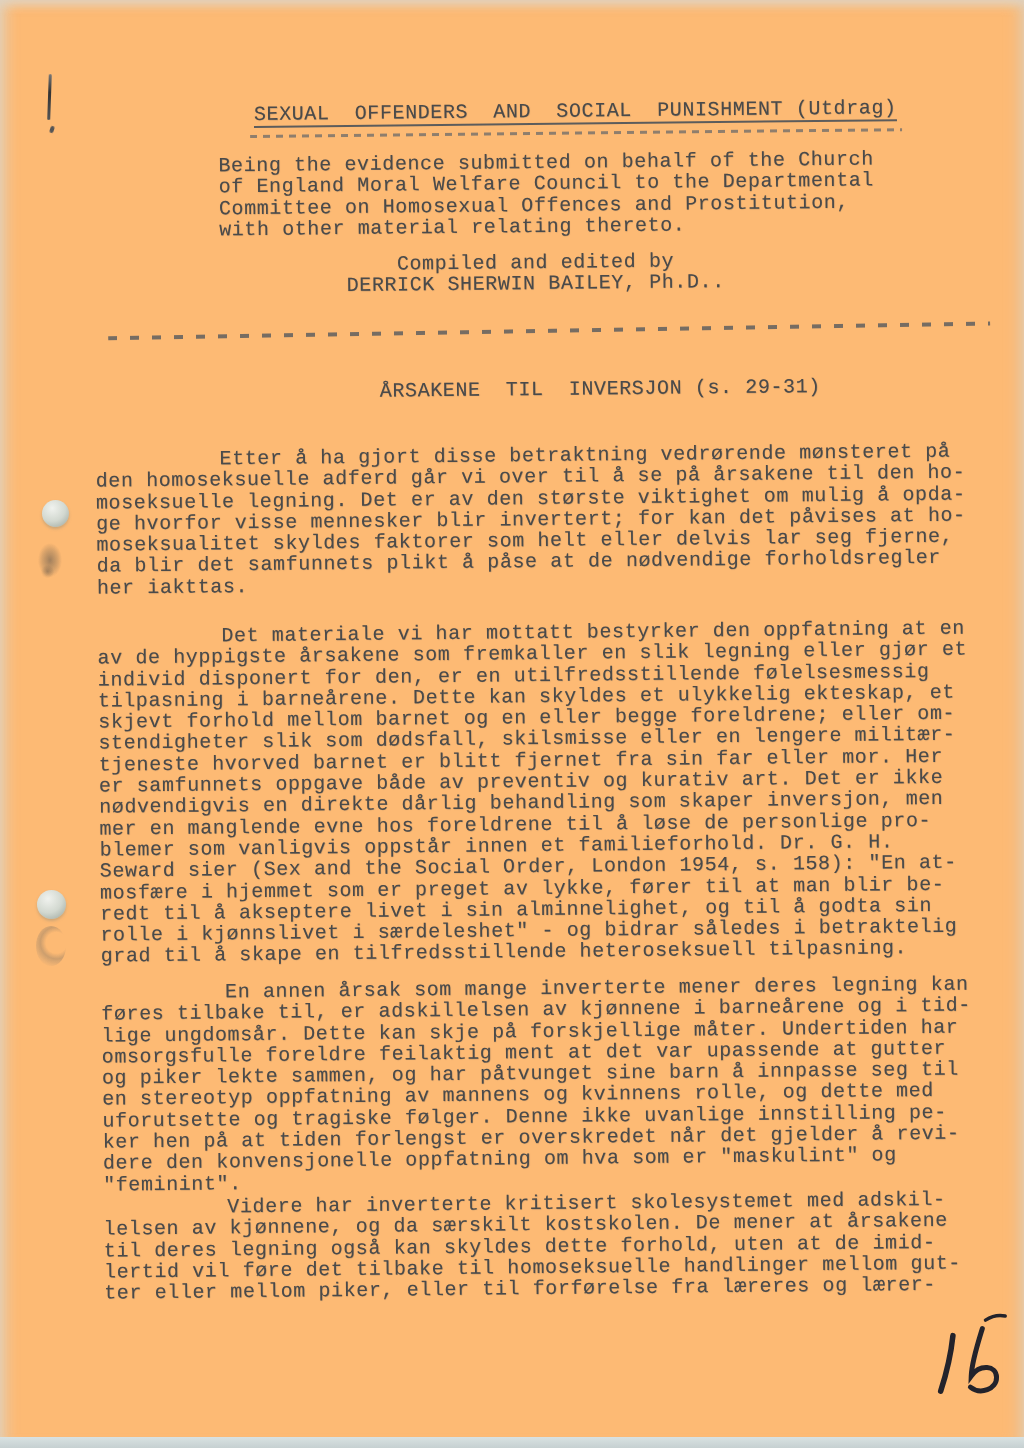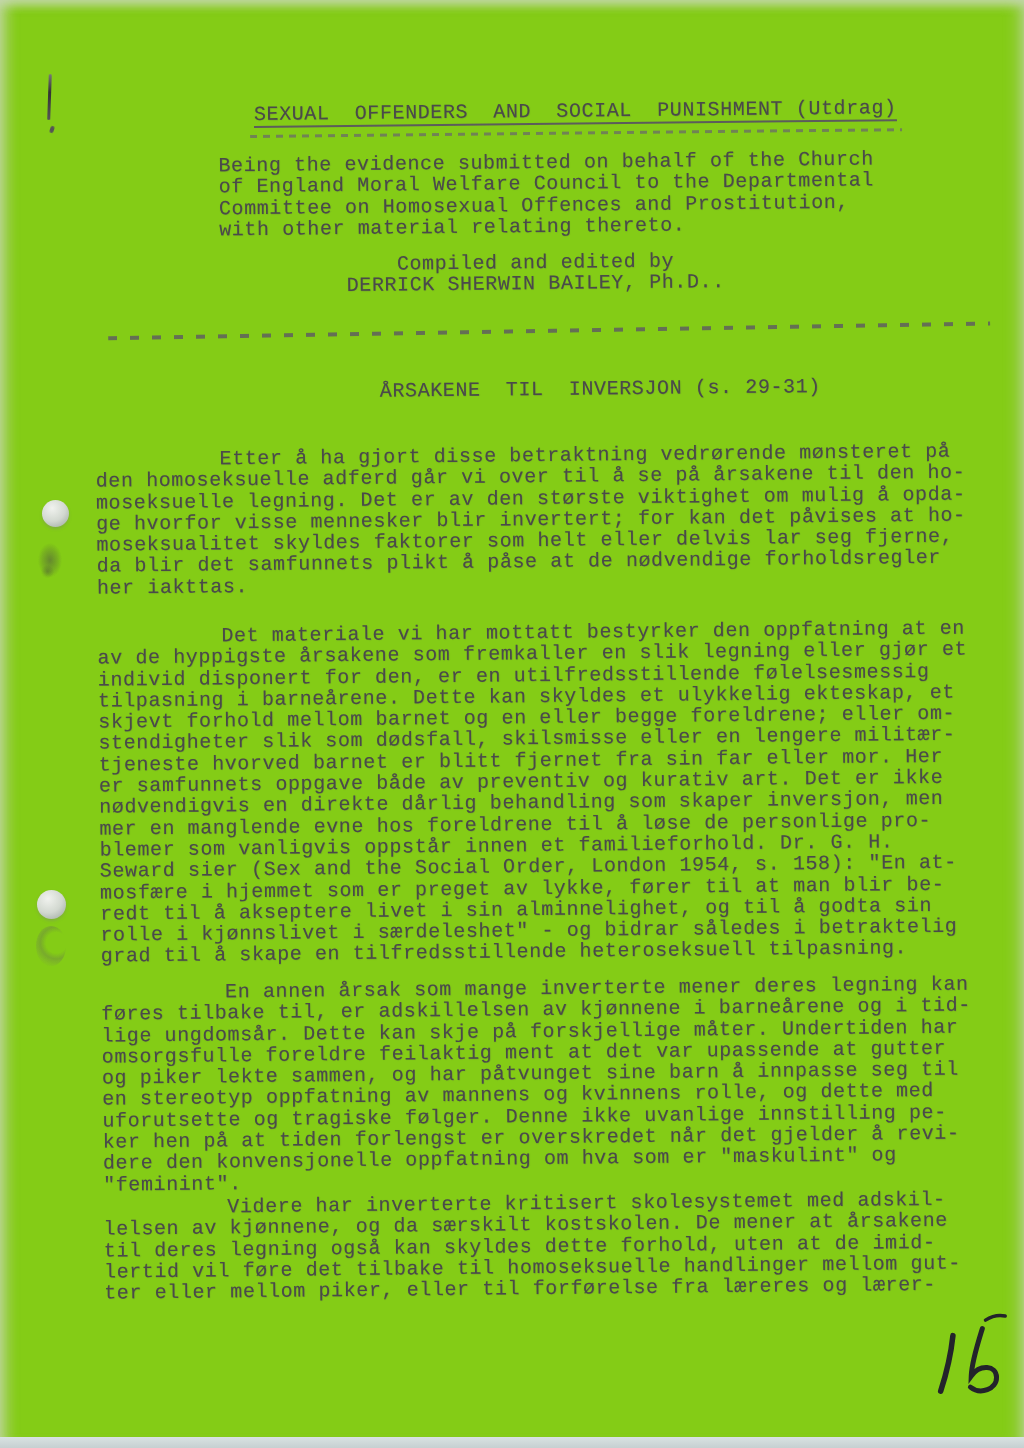--- a/index.html
+++ b/index.html
@@ -1,20 +1,20 @@
 <!DOCTYPE html>
 <html><head>
 <meta charset="utf-8">
 <style>
   html,body{margin:0;padding:0;background:#9fa5a3;}
   .page{
     position:relative;
     width:1024px;height:1448px;
     margin:0 auto;
-    background:#84cc16;
+    background:#fdba74;
     overflow:hidden;
     box-shadow:inset -7px 0 14px rgba(205,210,208,.38),
                inset 9px 0 12px rgba(214,216,212,.42),
                inset 0 6px 10px rgba(225,228,226,.5);
     font-family:"Liberation Mono","DejaVu Sans Mono",monospace;
     color:#4a4a4a;
   }
   .bottom-edge{
     position:absolute;left:0;bottom:0;width:100%;height:11px;
     background:linear-gradient(#d9e2e2,#c6d0d1);

